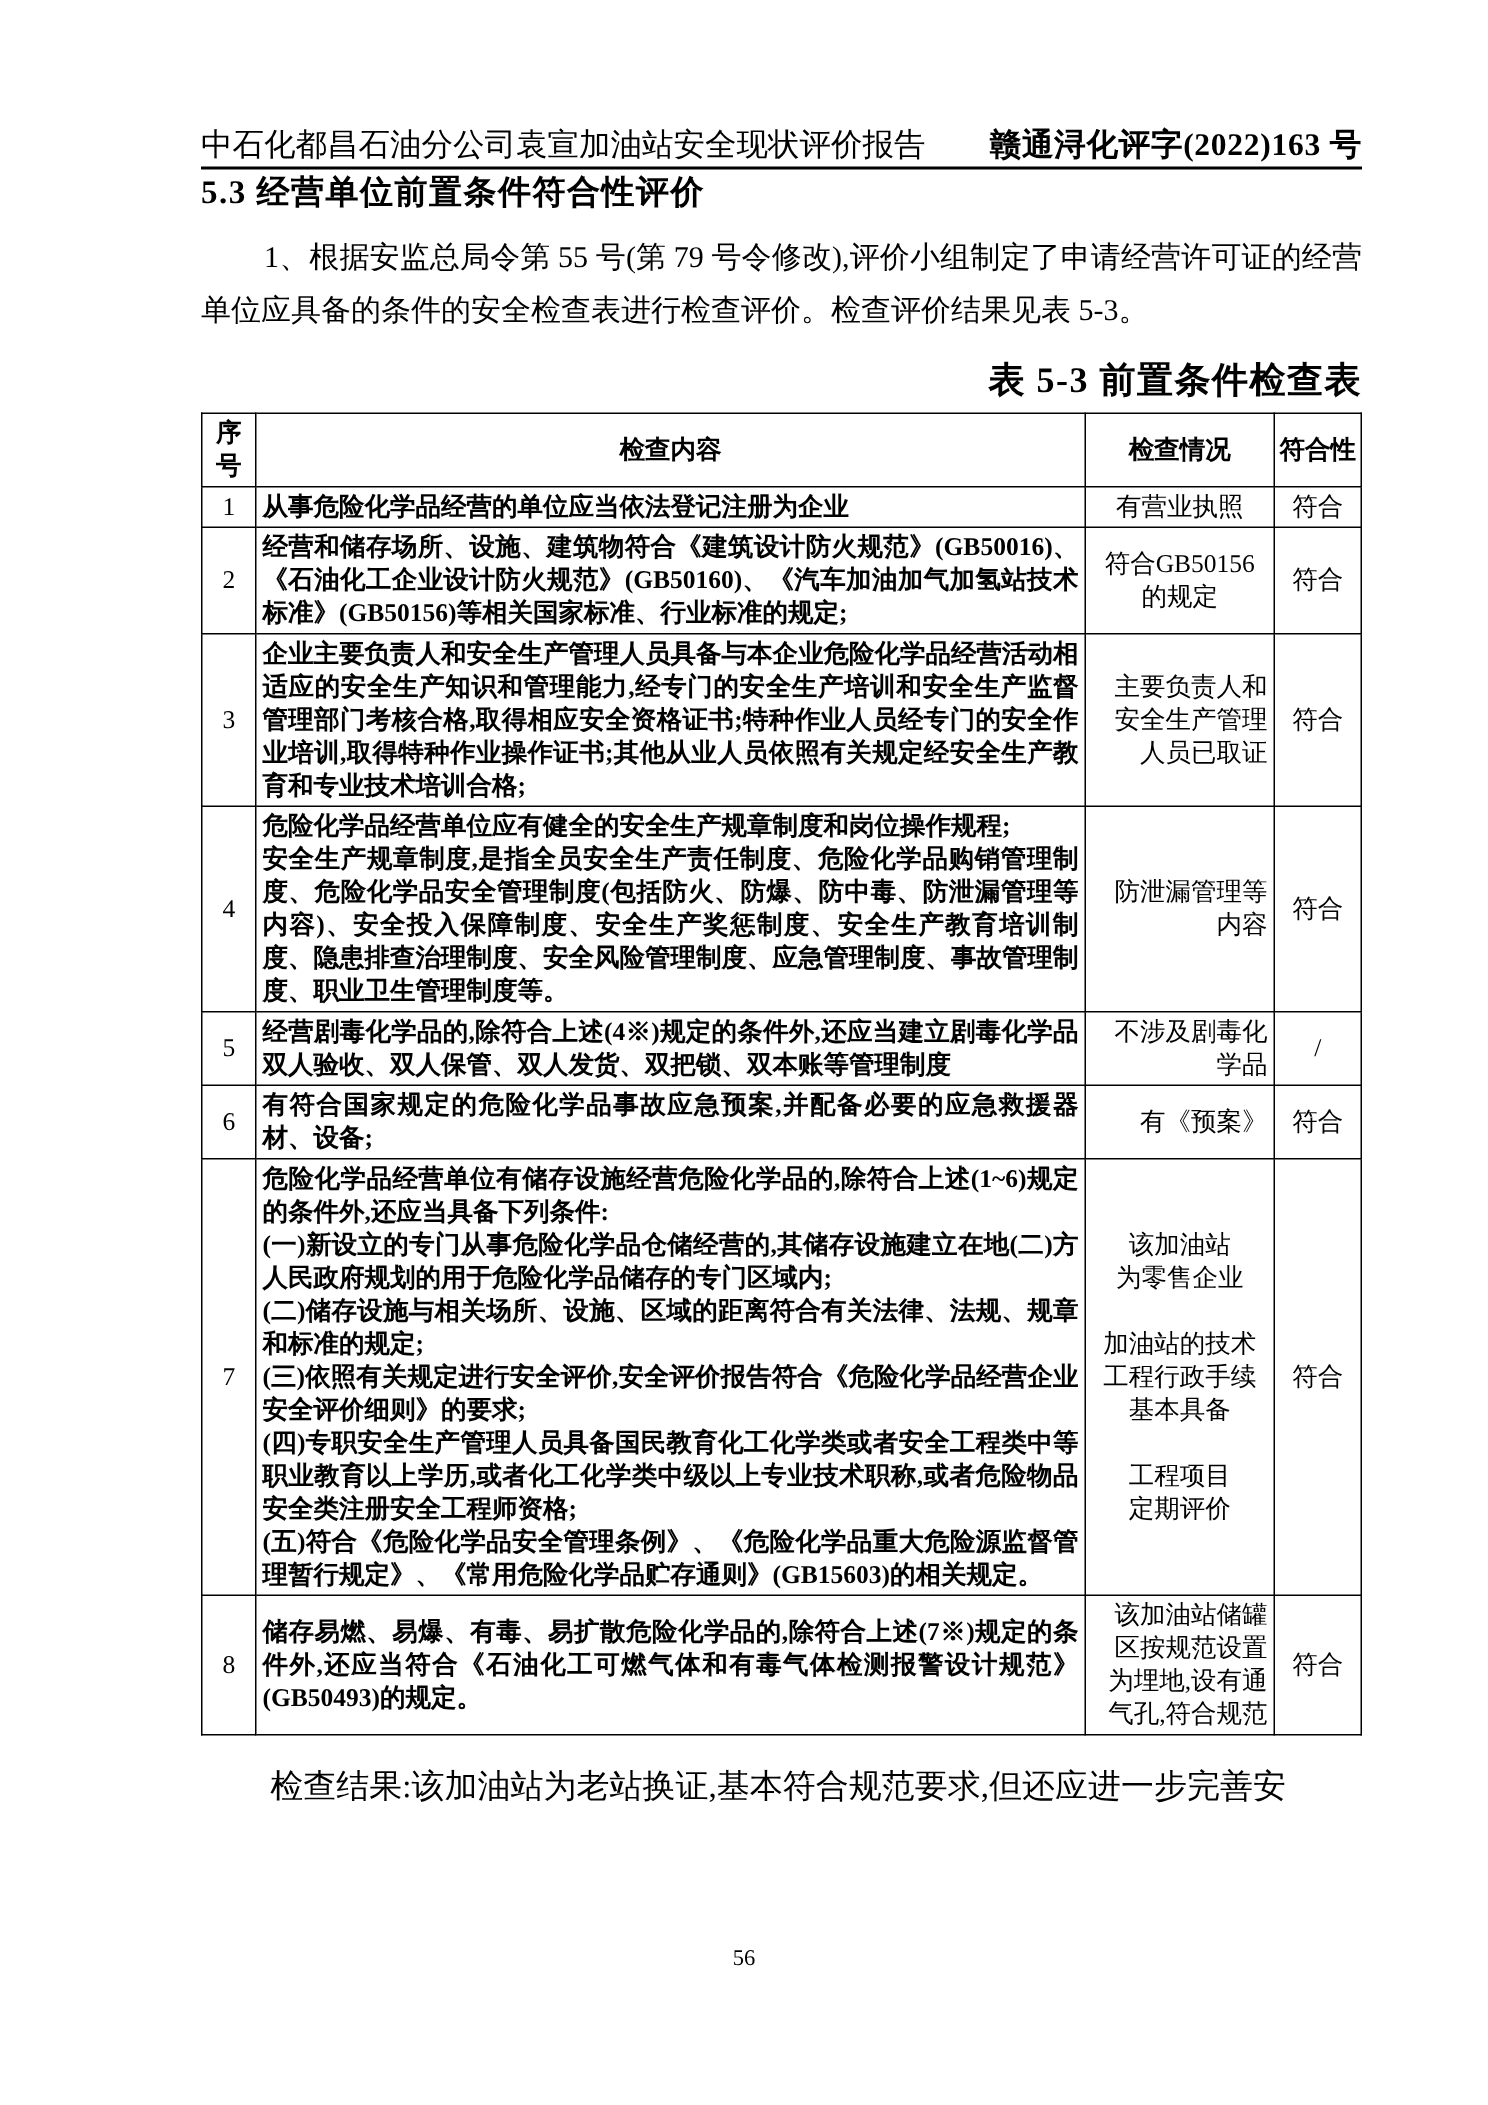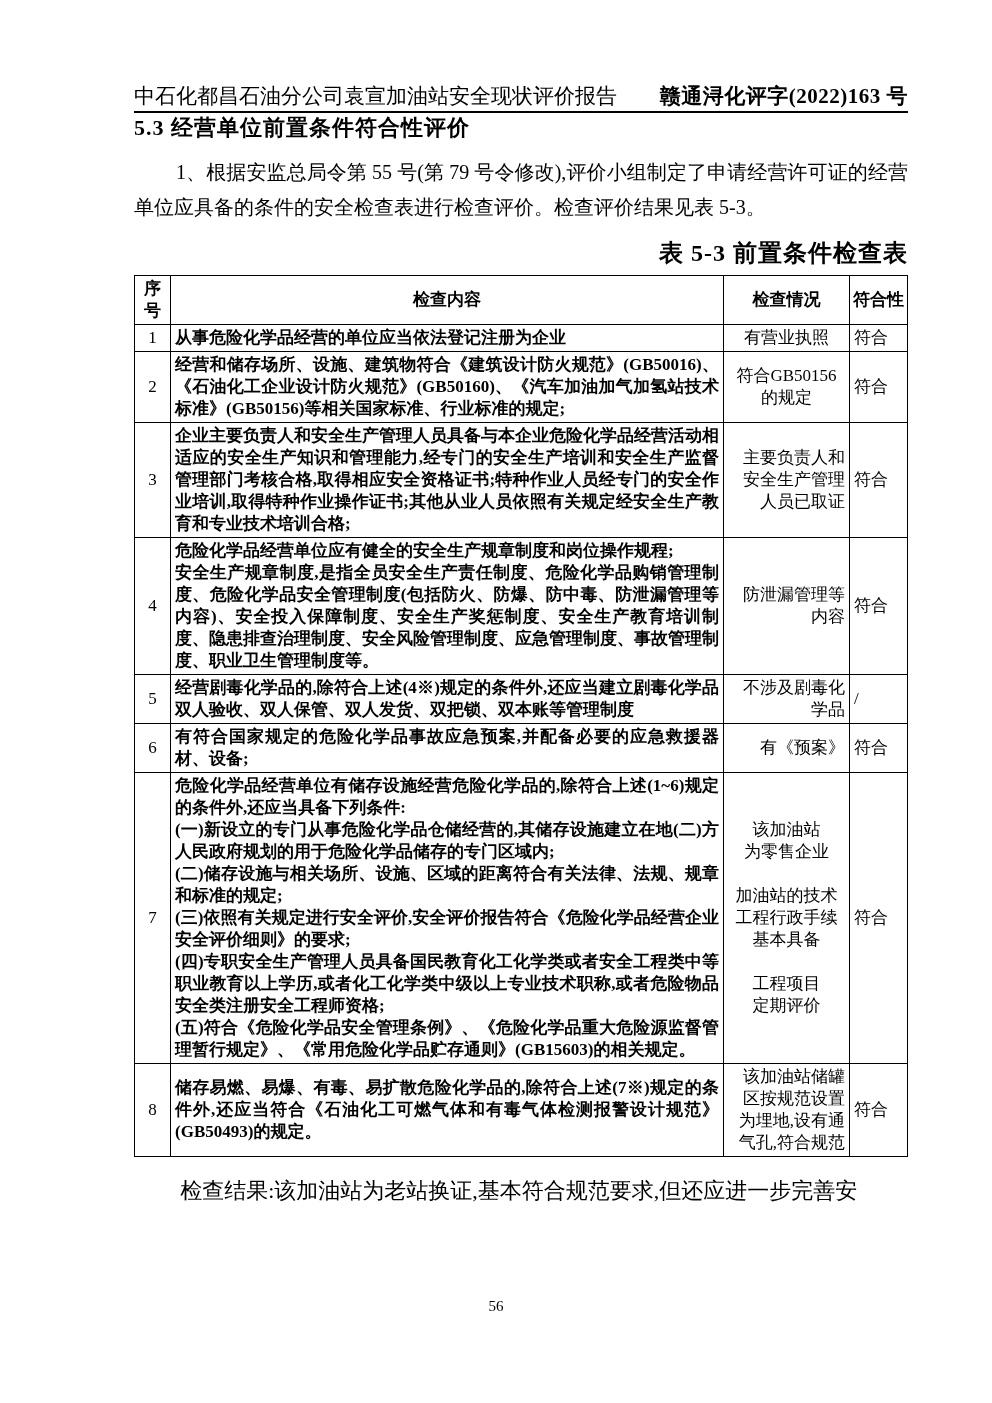--- a/index.html
+++ b/index.html
@@ -68,21 +68,21 @@
   }
   td.col-no   { text-align: center; padding: 2px 1px; }
   td.col-content {
     text-align: justify;
     white-space: pre-line;
     font-weight: bold;
   }
   td.col-status { white-space: pre-line; }
   td.col-status.center { text-align: center; }
   td.col-status.left { text-align: right; }
-  td.col-conf { }
+  td.col-conf { text-align: center; }
   .footer-note {
     margin-top: 16px;
     font-size: 22px;
     line-height: 35px;
     text-indent: 2.1em;
     text-align: justify;
   }
   .page-number {
     position: absolute;
     left: 0;

